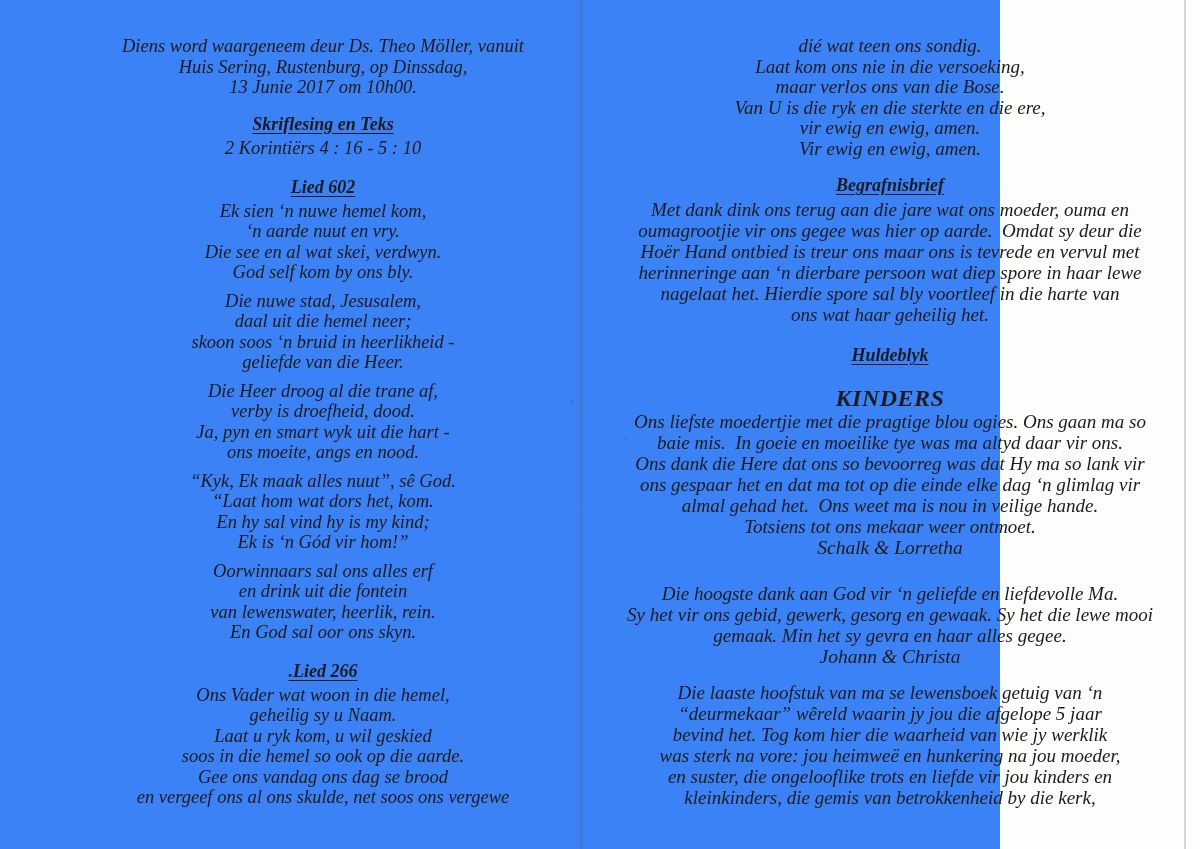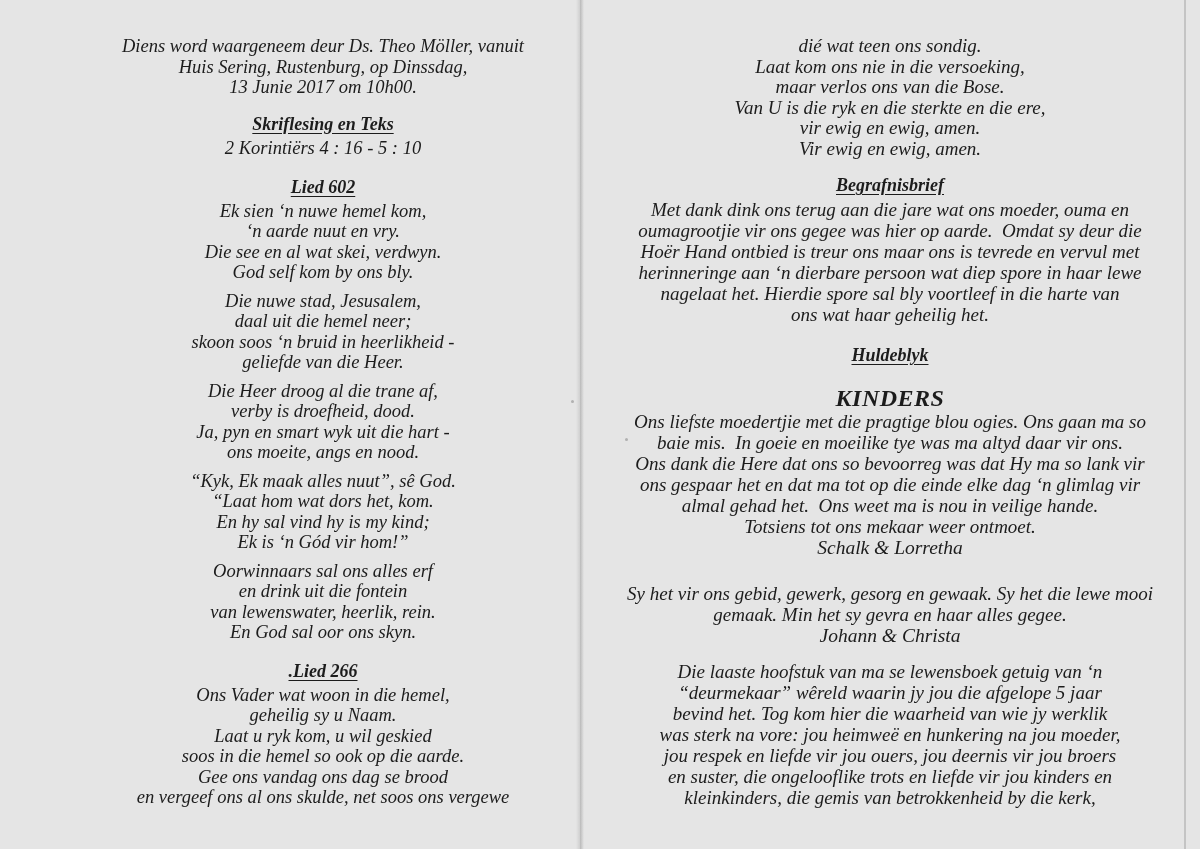--- a/index.html
+++ b/index.html
@@ -4,22 +4,22 @@
 <style>
   html, body {
     margin: 0; padding: 0;
     width: 1200px; height: 849px;
     overflow: hidden;
     background: #fdfdfc;
     font-family: "Liberation Serif", "DejaVu Serif", serif;
   }
   .scan {
     position: relative;
-    width: 1200px; height: 849px;
-    background: #e5e5e5;
+    width: 1000px; height: 849px;
+    background: #3b82f6;
     color: #1c1c1c;
   }
   
   .fold {
     position: absolute;
     left: 576px; top: 0;
     width: 8px; height: 849px;
     background: linear-gradient(to right,
       rgba(0,0,0,0) 0%, rgba(120,120,120,0.18) 45%,
       rgba(90,90,90,0.30) 52%, rgba(0,0,0,0) 100%);
@@ -173,29 +173,29 @@
         <div class="line">Ons liefste moedertjie met die pragtige blou ogies. Ons gaan ma so</div>
         <div class="line">baie mis.  In goeie en moeilike tye was ma altyd daar vir ons.</div>
         <div class="line">Ons dank die Here dat ons so bevoorreg was dat Hy ma so lank vir</div>
         <div class="line">ons gespaar het en dat ma tot op die einde elke dag ‘n glimlag vir</div>
         <div class="line">almal gehad het.  Ons weet ma is nou in veilige hande.</div>
         <div class="line">Totsiens tot ons mekaar weer ontmoet.</div>
       </div>
     <div class="sig">Schalk &amp; Lorretha</div>
 
     <div class="para mt3">
+        <div class="line">Die hoogste dank aan God vir ‘n geliefde en liefdevolle Ma.</div>
         <div class="line">Sy het vir ons gebid, gewerk, gesorg en gewaak. Sy het die lewe mooi</div>
         <div class="line">gemaak. Min het sy gevra en haar alles gegee.</div>
       </div>
     <div class="sig">Johann &amp; Christa</div>
 
     <div class="para" style="margin-top:14px">
         <div class="line">Die laaste hoofstuk van ma se lewensboek getuig van ‘n</div>
         <div class="line">“deurmekaar” wêreld waarin jy jou die afgelope 5 jaar</div>
         <div class="line">bevind het. Tog kom hier die waarheid van wie jy werklik</div>
         <div class="line">was sterk na vore: jou heimweë en hunkering na jou moeder,</div>
-        <div class="line">jou respek en liefde vir jou ouers, jou deernis vir jou broers</div>
         <div class="line">en suster, die ongelooflike trots en liefde vir jou kinders en</div>
         <div class="line">kleinkinders, die gemis van betrokkenheid by die kerk,</div>
       </div>
   </div>
 
 </div>
 
 </body></html>

